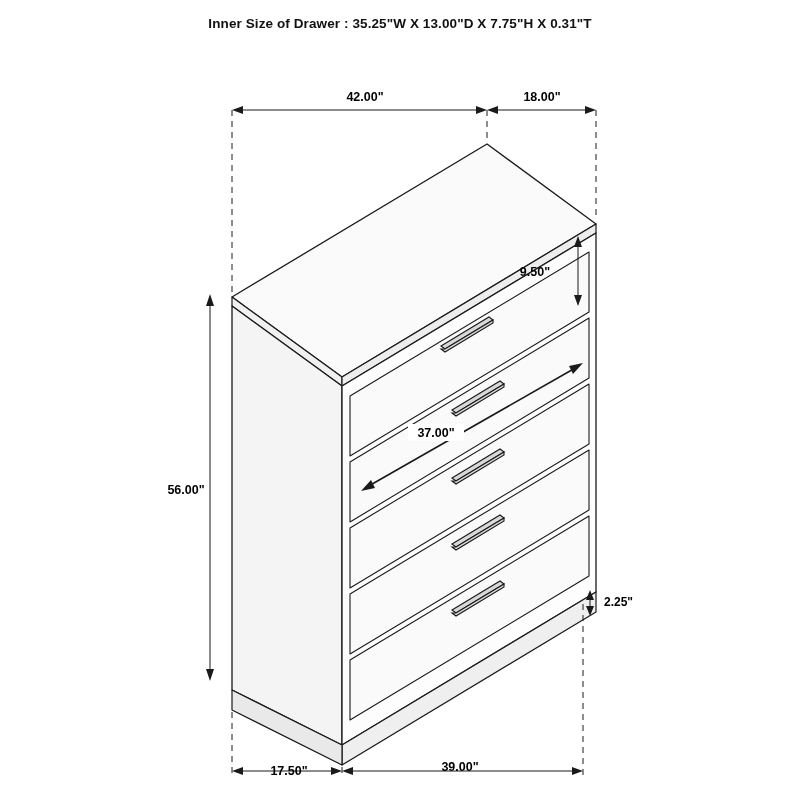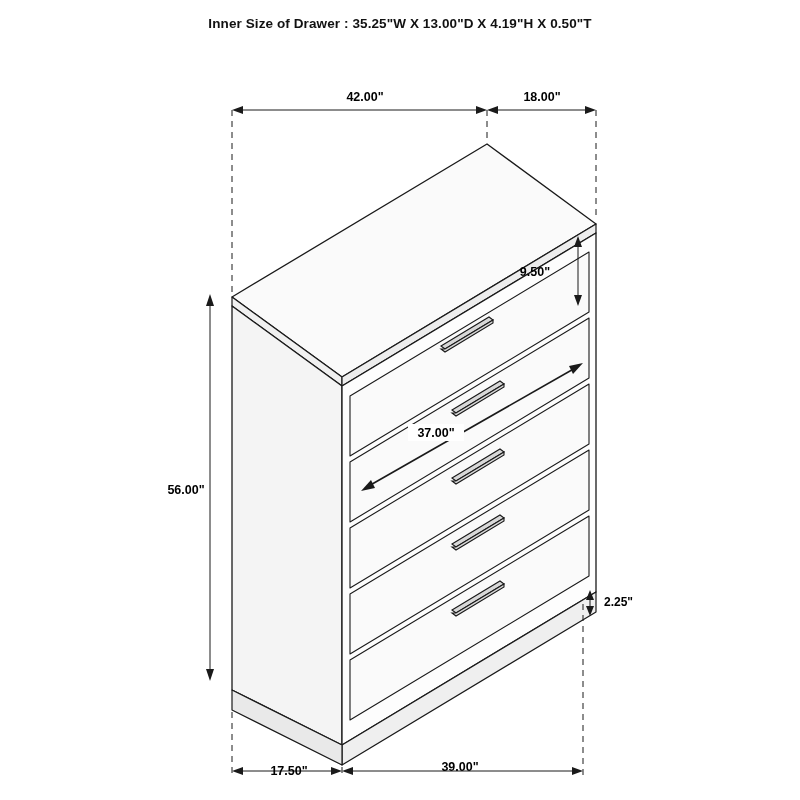--- a/index.html
+++ b/index.html
@@ -49,21 +49,21 @@
     font-size: 12px;
     font-weight: bold;
     fill: #000;
   }
 </style>
 </head>
 <body>
 
 <div id="stage">
 
-  <div id="title">Inner Size of Drawer : 35.25"W X 13.00"D X 4.19"H X 0.50"T</div>
+  <div id="title">Inner Size of Drawer : 35.25"W X 13.00"D X 7.75"H X 0.31"T</div>
 
   <svg id="drawing" viewBox="0 0 800 800">
 
     <g>
 
       <polygon points="232,297 487,144 596,224 342,377" fill="#fafafa" stroke="#1a1a1a" stroke-width="1.3" stroke-linejoin="round"></polygon>
 
       <polygon points="232,297 342,377 342,386 232,306" fill="#f0f0f0" stroke="#1a1a1a" stroke-width="1.2" stroke-linejoin="round"></polygon>
       <polygon points="342,377 596,224 596,233 342,386" fill="#ededed" stroke="#1a1a1a" stroke-width="1.2" stroke-linejoin="round"></polygon>
 

